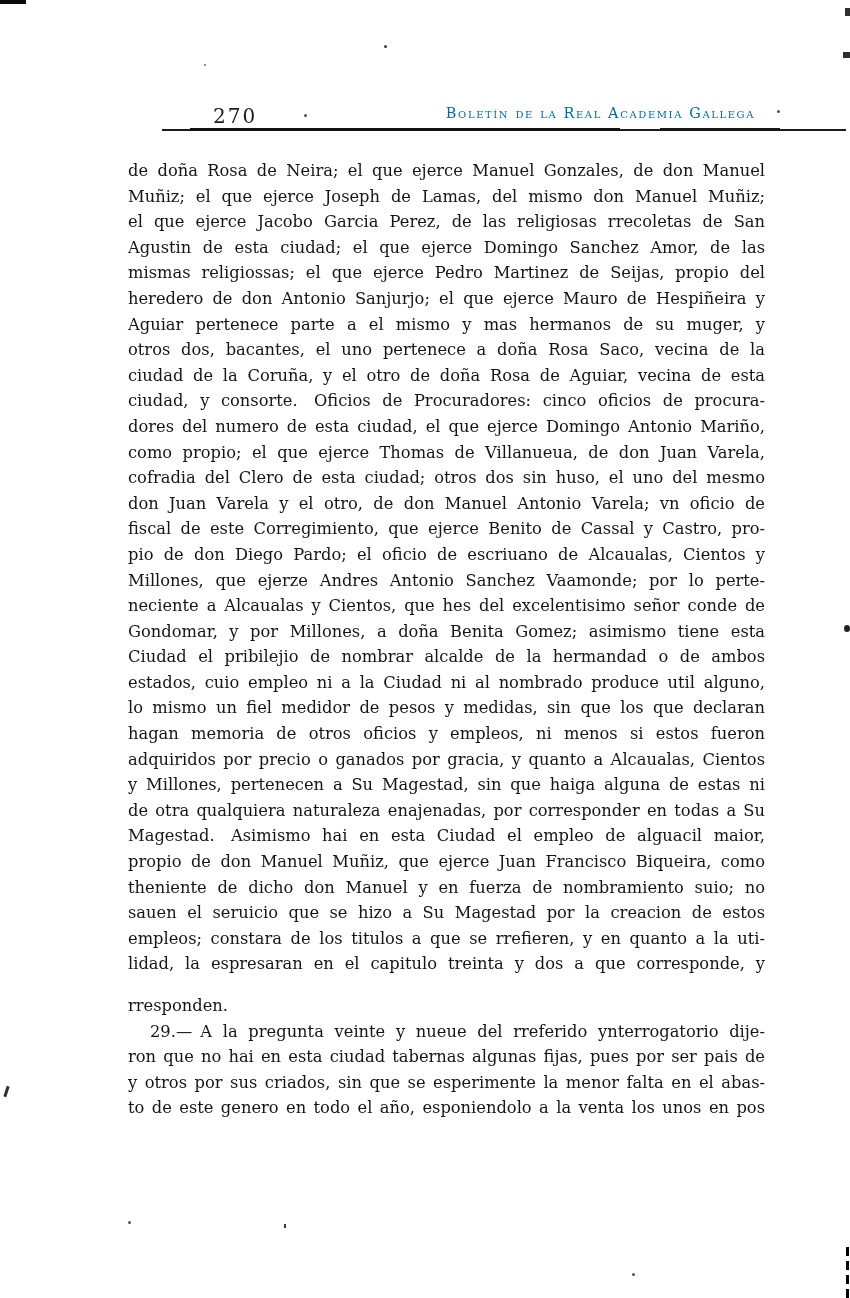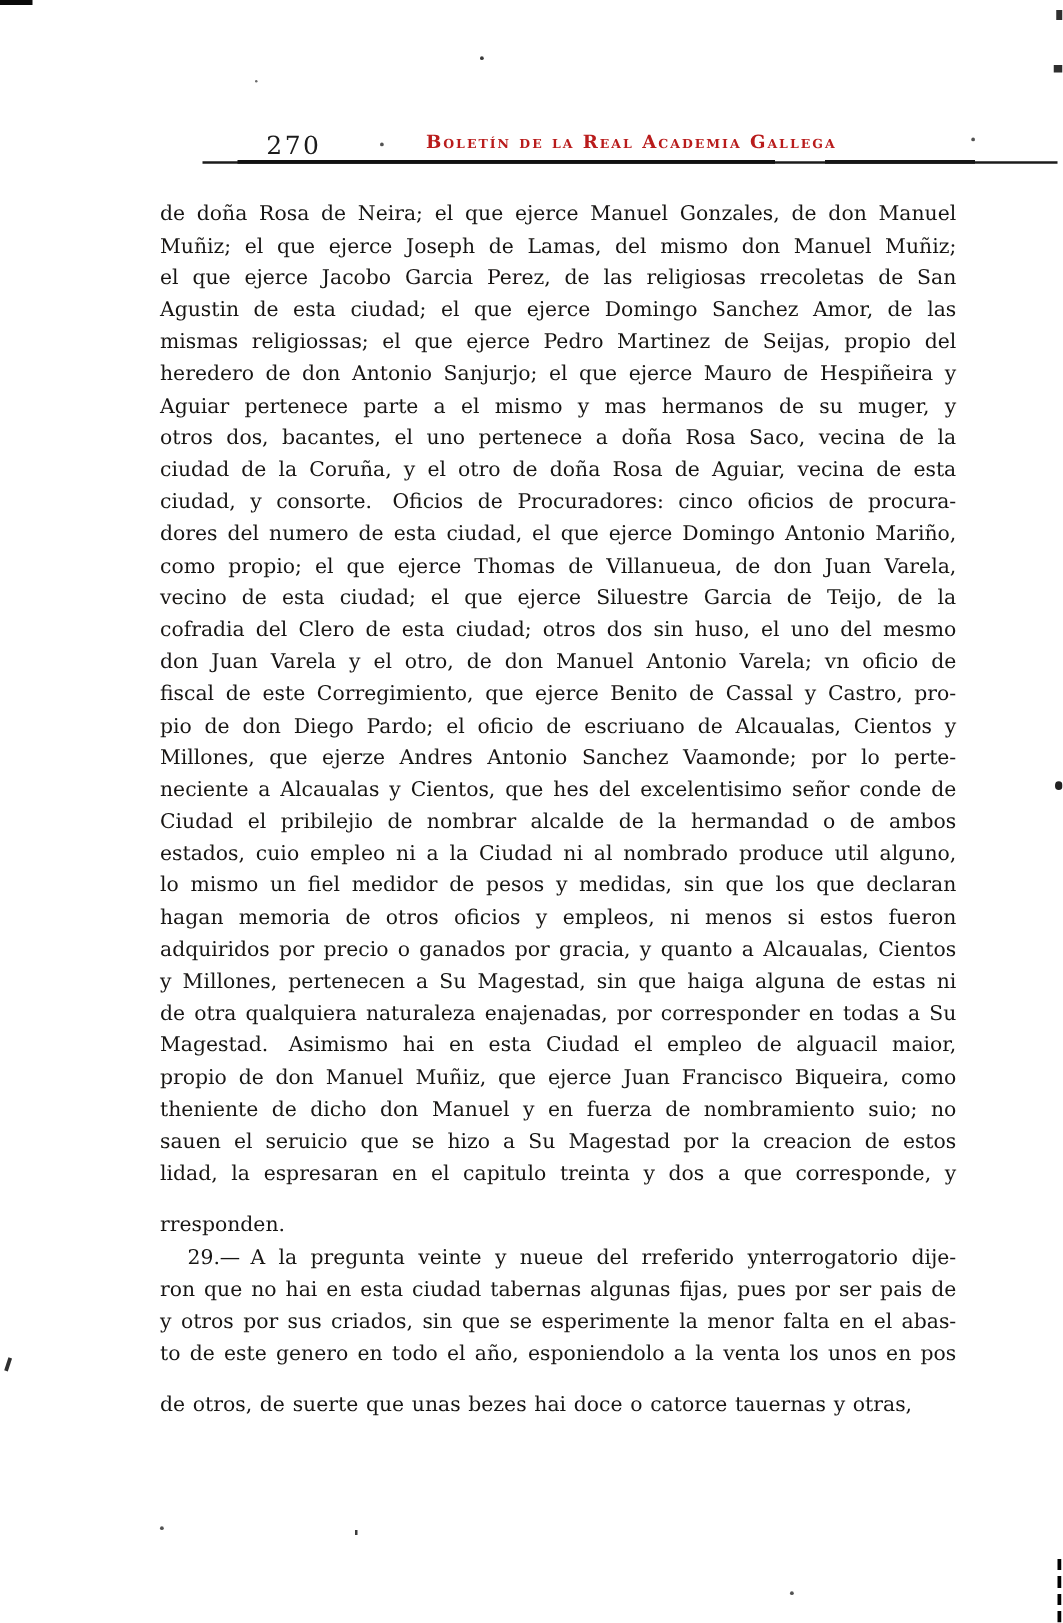--- a/index.html
+++ b/index.html
@@ -14,26 +14,26 @@
   .page { position: absolute; inset: 0; background: #fff; }
 
   
   .header { position: absolute; top: 0; left: 0; width: 850px; }
   .page-number {
     position: absolute; top: 104px; left: 213px;
     font-size: 20px; letter-spacing: 2px; color: #1b1b1b;
   }
   .header-title {
     position: absolute; top: 105px; left: 255px; width: 500px;
-    text-align: center;
+    text-align: right;
     font-variant: small-caps;
-    font-weight: bold;
+    font-weight: normal;
     font-size: 14.5px;
     letter-spacing: 1.6px;
-    color: #b91c1c;
+    color: #0369a1;
     white-space: nowrap;
   }
   .header-rule {
     position: absolute; top: 129px; left: 162px; width: 684px; height: 2px;
     background: #1c1c1c;
   }
   .header-rule-bold {
     position: absolute; top: 128px; left: 190px; width: 430px; height: 3px;
     background: #111;
   }
@@ -96,47 +96,47 @@
         <div class="line">el que ejerce Jacobo Garcia Perez, de las religiosas rrecoletas de San</div>
         <div class="line">Agustin de esta ciudad; el que ejerce Domingo Sanchez Amor, de las</div>
         <div class="line">mismas religiossas; el que ejerce Pedro Martinez de Seijas, propio del</div>
         <div class="line">heredero de don Antonio Sanjurjo; el que ejerce Mauro de Hespiñeira y</div>
         <div class="line">Aguiar pertenece parte a el mismo y mas hermanos de su muger, y</div>
         <div class="line">otros dos, bacantes, el uno pertenece a doña Rosa Saco, vecina de la</div>
         <div class="line">ciudad de la Coruña, y el otro de doña Rosa de Aguiar, vecina de esta</div>
         <div class="line">ciudad, y consorte. Oficios de Procuradores: cinco oficios de procura-</div>
         <div class="line">dores del numero de esta ciudad, el que ejerce Domingo Antonio Mariño,</div>
         <div class="line">como propio; el que ejerce Thomas de Villanueua, de don Juan Varela,</div>
-        <div class="line">vecino de esta ciudad; el que ejerce Siluestre Garcia de Teijo, de la</div>
         <div class="line">cofradia del Clero de esta ciudad; otros dos sin huso, el uno del mesmo</div>
         <div class="line">don Juan Varela y el otro, de don Manuel Antonio Varela; vn oficio de</div>
         <div class="line">fiscal de este Corregimiento, que ejerce Benito de Cassal y Castro, pro-</div>
         <div class="line">pio de don Diego Pardo; el oficio de escriuano de Alcaualas, Cientos y</div>
         <div class="line">Millones, que ejerze Andres Antonio Sanchez Vaamonde; por lo perte-</div>
         <div class="line">neciente a Alcaualas y Cientos, que hes del excelentisimo señor conde de</div>
+        <div class="line">Gondomar, y por Millones, a doña Benita Gomez; asimismo tiene esta</div>
         <div class="line">Ciudad el pribilejio de nombrar alcalde de la hermandad o de ambos</div>
         <div class="line">estados, cuio empleo ni a la Ciudad ni al nombrado produce util alguno,</div>
         <div class="line">lo mismo un fiel medidor de pesos y medidas, sin que los que declaran</div>
         <div class="line">hagan memoria de otros oficios y empleos, ni menos si estos fueron</div>
         <div class="line">adquiridos por precio o ganados por gracia, y quanto a Alcaualas, Cientos</div>
         <div class="line">y Millones, pertenecen a Su Magestad, sin que haiga alguna de estas ni</div>
         <div class="line">de otra qualquiera naturaleza enajenadas, por corresponder en todas a Su</div>
         <div class="line">Magestad. Asimismo hai en esta Ciudad el empleo de alguacil maior,</div>
         <div class="line">propio de don Manuel Muñiz, que ejerce Juan Francisco Biqueira, como</div>
         <div class="line">theniente de dicho don Manuel y en fuerza de nombramiento suio; no</div>
         <div class="line">sauen el seruicio que se hizo a Su Magestad por la creacion de estos</div>
+        <div class="line">empleos; constara de los titulos a que se rrefieren, y en quanto a la uti-</div>
         <div class="line">lidad, la espresaran en el capitulo treinta y dos a que corresponde, y</div>
         <div class="line last">rresponden.</div>
       </div>
     <div>
         <div class="line indent">29.— A la pregunta veinte y nueue del rreferido ynterrogatorio dije-</div>
         <div class="line">ron que no hai en esta ciudad tabernas algunas fijas, pues por ser pais de</div>
         <div class="line">y otros por sus criados, sin que se esperimente la menor falta en el abas-</div>
         <div class="line">to de este genero en todo el año, esponiendolo a la venta los unos en pos</div>
-        <div class="line last">de otros, de suerte que unas bezes hai doce o catorce tauernas y otras,</div>
       </div>
   </div>
 
   <div class="artifact a-topleft"></div>
   <div class="artifact a-spot1"></div>
   <div class="artifact a-spot2"></div>
   <div class="artifact a-spot3"></div>
   <div class="artifact a-spot4"></div>
   <div class="artifact a-spot5"></div>
   <div class="artifact a-spot6"></div>

